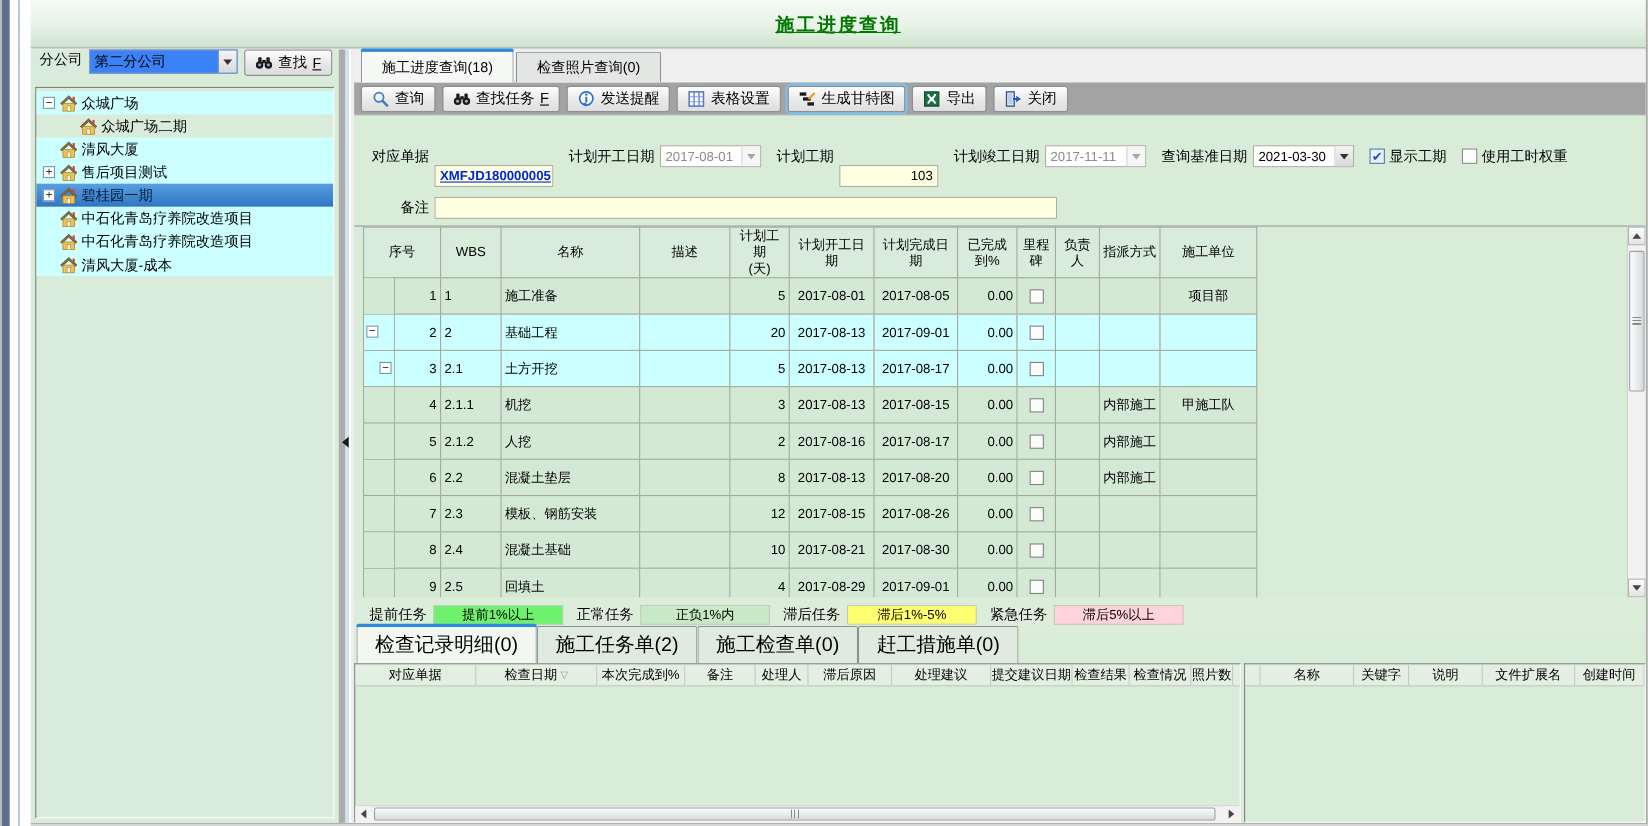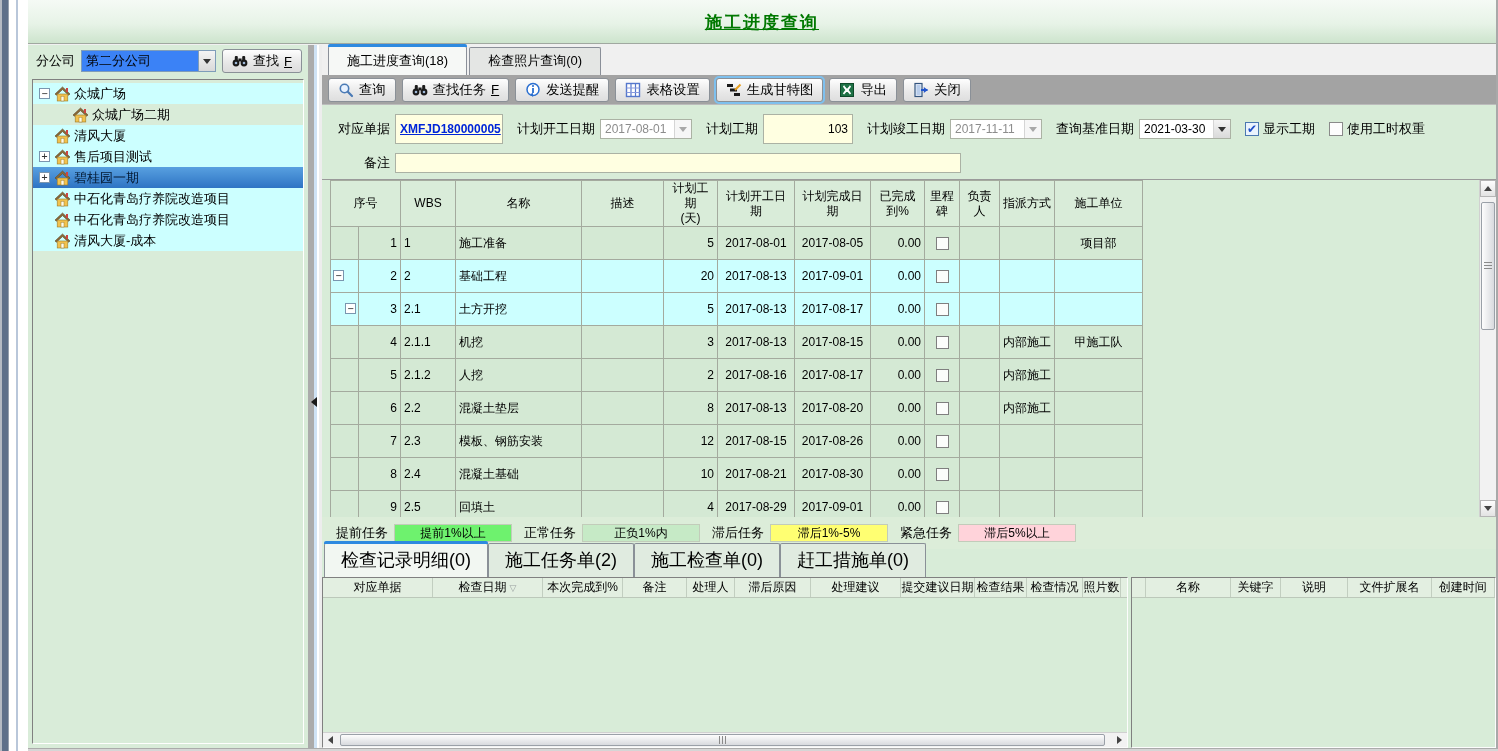--- a/index.html
+++ b/index.html
@@ -14,21 +14,21 @@
 
   
   .titlebar { position:absolute; left:28px; right:2px; top:0; height:44px;
     background:linear-gradient(to bottom,#f5faf5 0%,#e7f3e7 55%,#cde4cd 100%);
     border-bottom:1px solid #a0a8a0; text-align:center; }
   .titlebar .title { display:inline-block; margin-top:11px; font-size:17px; font-weight:bold; letter-spacing:2px;
     color:#007800; text-decoration:underline; }
 
   
   .sidebar { position:absolute; left:28px; top:45px; width:280px; bottom:3px; background:#d9ecd9; }
-  .combo-row { display:flex; align-items:center; gap:6px; height:32px; padding:0 6px 0 8px; }
+  .combo-row { display:flex; gap:6px; height:32px; padding:0 6px 0 8px; }
   .combo-row .lbl { white-space:nowrap; }
   .combobox { display:flex; width:160px; height:22px; background:#3b82f6; border:1px solid #7f9db9; align-items:center; }
   .combobox .val { flex:1; padding:0 4px; overflow:hidden; white-space:nowrap; }
   .combo-btn { width:17px; height:100%; border-left:1px solid #7f9db9;
     background:linear-gradient(to bottom,#f4f4f4,#d9d9d9); display:flex; align-items:center; justify-content:center; }
   .arrow-down { width:0; height:0; border-left:4px solid transparent; border-right:4px solid transparent; border-top:5px solid #333; }
   .arrow-down.dis { border-top-color:#a8a8a8; }
   .btn { display:inline-flex; align-items:center; gap:5px; height:24px; padding:0 9px;
     background:linear-gradient(to bottom,#fefefe,#e6e6e6 60%,#dcdcdc);
     border:1px solid #8a9097; border-radius:3px; font-size:13px; white-space:nowrap; cursor:default; }
@@ -64,21 +64,21 @@
   .toolbar { height:30px; background:#a3a3a3; border-bottom:1px solid #bcbcbc; display:flex; align-items:center; gap:6px; padding:0 6px; }
   .tbtn { display:inline-flex; align-items:center; gap:5px; height:24px; padding:0 9px;
     background:linear-gradient(to bottom,#fefefe,#e8e8e8 60%,#dedede); border:1px solid #8a9097; border-radius:3px; white-space:nowrap; }
   .tbtn.focused { outline:2px solid #7ec0ee; outline-offset:0; }
   .ico { width:16px; height:16px; display:inline-block; }
 
   
   .form-area { background:#d8ecd8; padding:9px 8px 6px; }
   .frow { display:flex; align-items:center; margin-bottom:9px; }
   .flabel { text-align:right; white-space:nowrap; margin-right:5px; }
-  .field { height:30px; border:1px solid #abb2a4; background:#ffffe1; display:flex; align-items:center; padding:0 4px; }
+  .field { height:20px; border:1px solid #abb2a4; background:#ffffe1; display:flex; align-items:center; padding:0 4px;margin-top:36px; }
   .field.link-field { width:108px; }
   .field.link-field a { font-size:12px; font-weight:bold; color:#0026d8; }
   .field.num { width:90px; justify-content:flex-end; font-size:12px; }
   .dcombo { display:flex; width:92px; height:20px; background:#fff; border:1px solid #abb2a4; align-items:center; font-size:12px; }
   .dcombo .val { flex:1; padding:0 4px; }
   .dcombo.dis .val { color:#8c8c8c; }
   .dcombo .combo-btn { border-left:1px solid #d5d5d5; }
   .dcombo.dis .combo-btn { background:#f6f6f6; }
   .gap { width:14px; }
   .cb { width:14px; height:14px; border:1px solid #8a8a8a; background:#fdfdfd; display:inline-flex; align-items:center; justify-content:center; margin-right:4px; }

